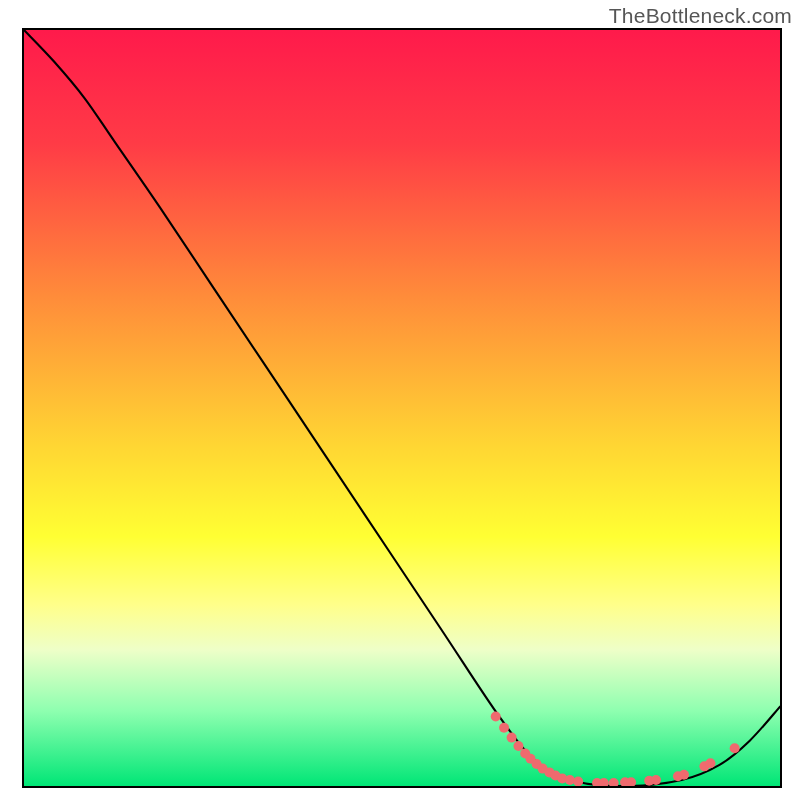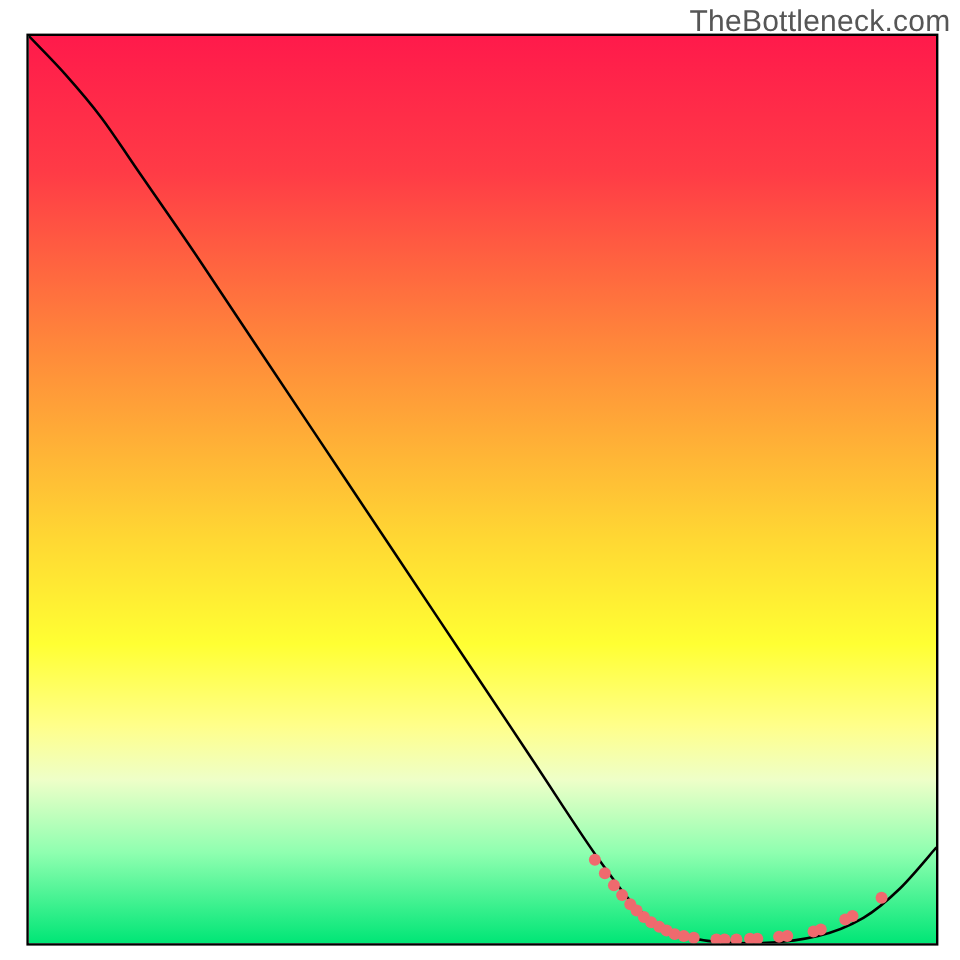--- a/index.html
+++ b/index.html
@@ -13,21 +13,21 @@
   }
   .container {
     position: relative;
     width: 800px;
     height: 800px;
   }
   .watermark {
     position: absolute;
     top: 4px;
     right: 8px;
-    font-size: 25px;
+    font-size: 21px;
     color: #565656;
     font-weight: 500;
     z-index: 10;
     letter-spacing: 0.2px;
     margin-left: 38px;
   }
   .plot-area {
     position: absolute;
     left: 22px;
     top: 28px;

